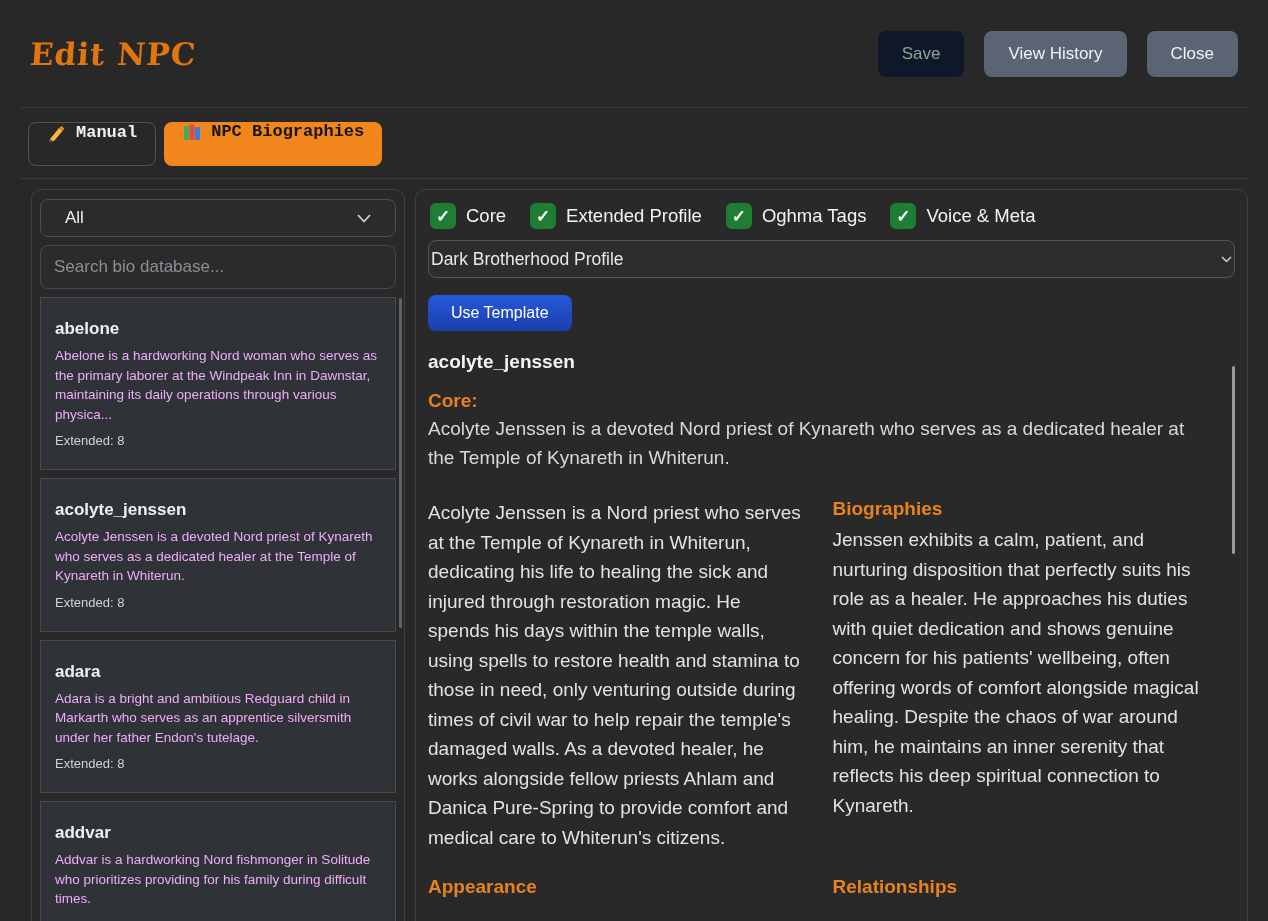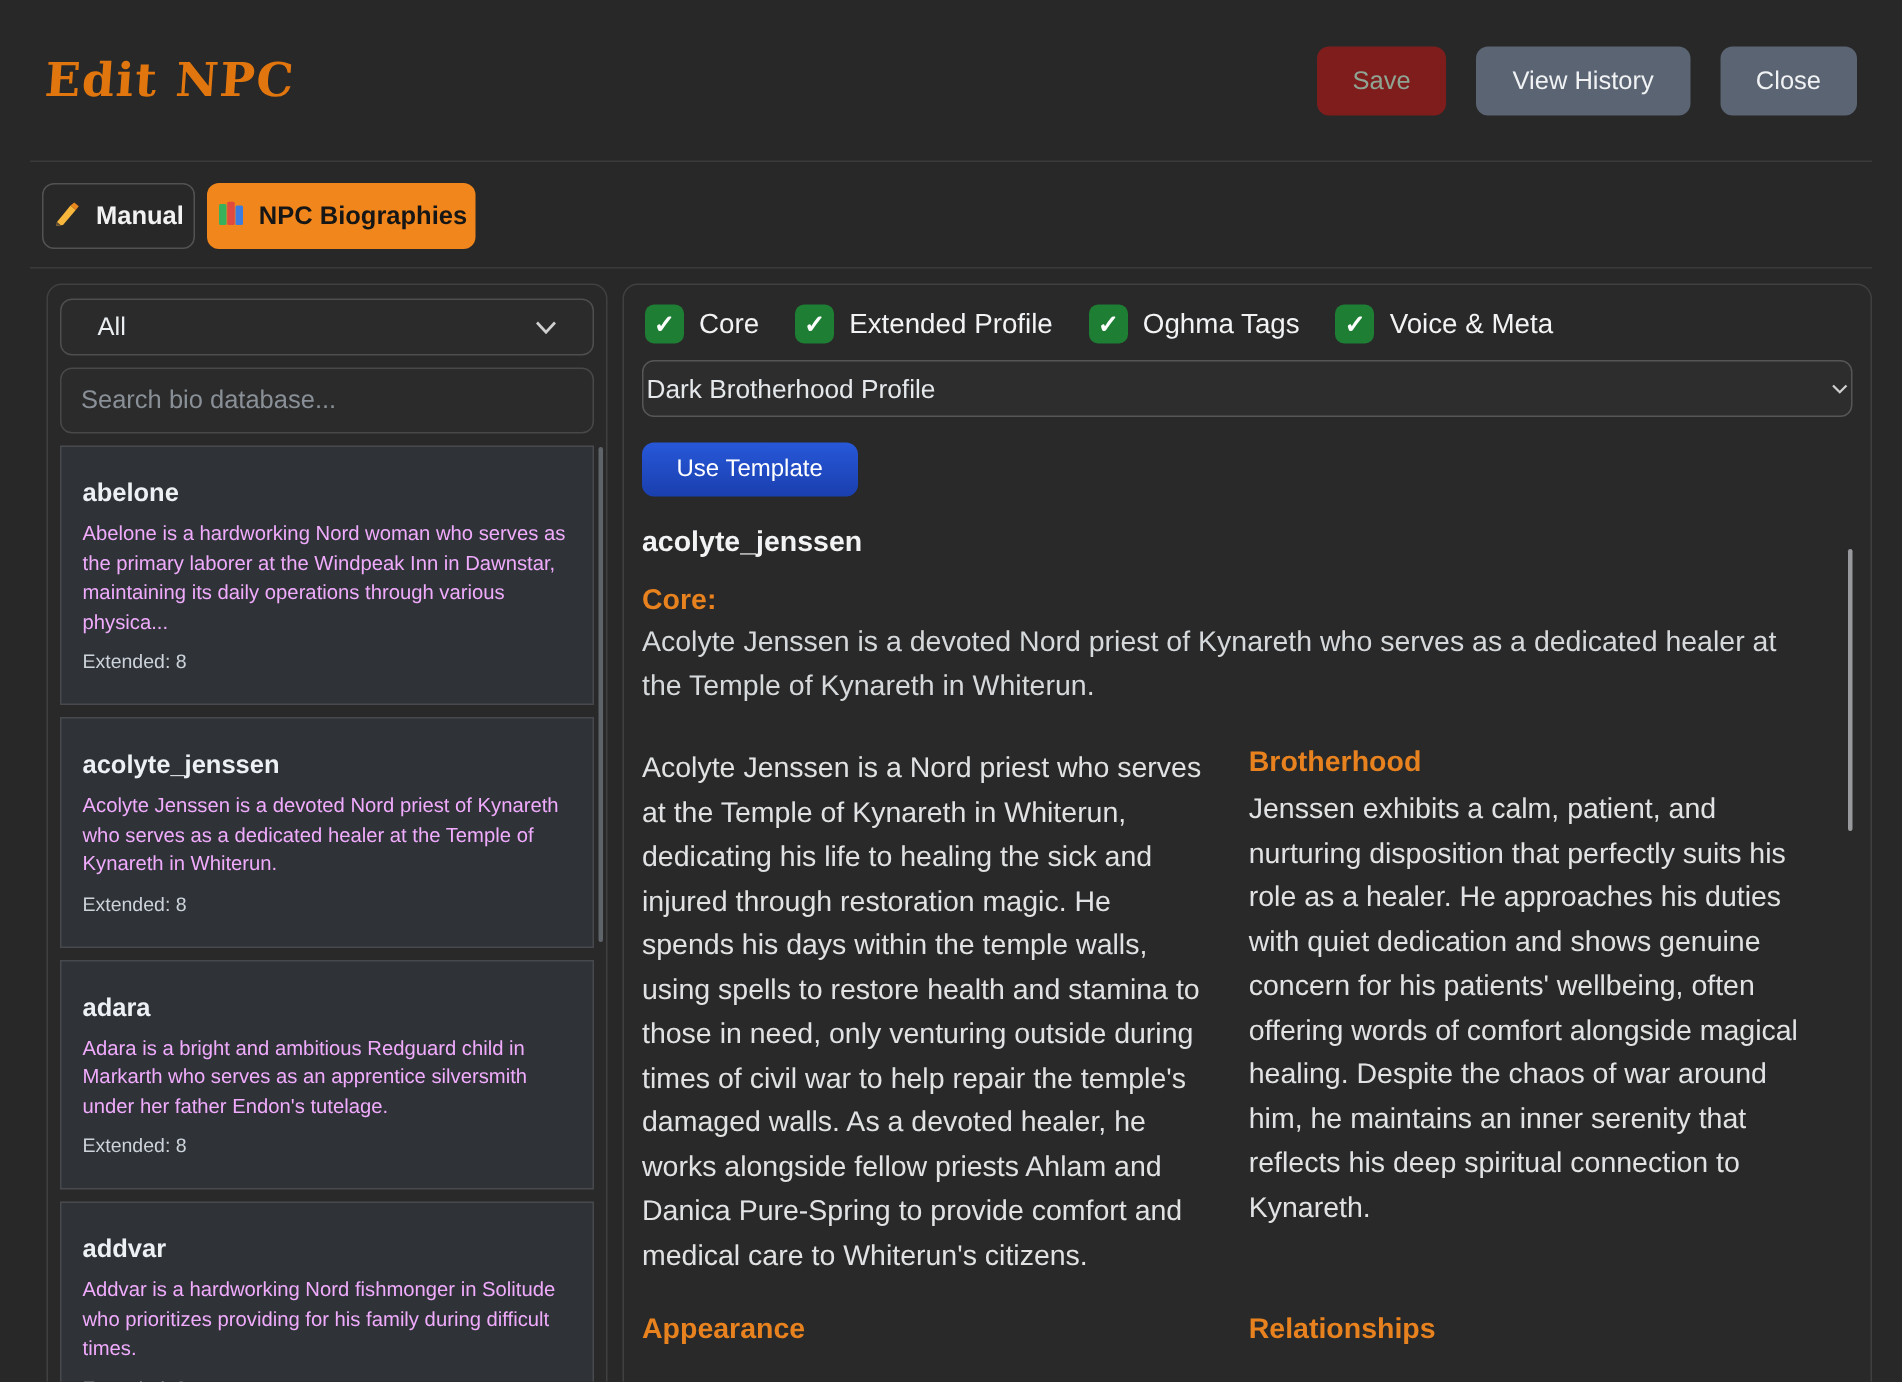--- a/index.html
+++ b/index.html
@@ -24,29 +24,29 @@
     transform: skewX(-4deg);
   }
   .hbtns { display: flex; gap: 20px; }
   .btn {
     height: 46px; padding: 0 24px;
     border: none; border-radius: 8px;
     font-family: "Liberation Sans", sans-serif;
     font-size: 17px;
     cursor: pointer;
   }
-  .btn-save { background: #7f1d1d; color: #8fa593; }
+  .btn-save { background: #0f172a; color: #8fa593; }
   .btn-grey { background: #5a6472; color: #f0f2f4; }
   .divider { border-top: 1px solid #3a3a3a; margin: 0 20px; }
   
   .tabs { display: flex; gap: 8px; padding: 14px 0 12px; margin: 0 20px 0 28px; }
   .tab {
-    height: 44px; padding: 0 6px;
-    display: flex; align-items: center; gap: 9px;
-    border-radius: 8px; font-size: 17px; font-weight: bold; cursor: pointer;
+    height: 44px; padding: 0 18px;
+    display: flex; gap: 9px;
+    border-radius: 8px; font-size: 17px; font-weight: bold; cursor: pointer; font-family: Liberation Mono, monospace;
   }
   .tab-inactive { border: 1px solid #525252; background: transparent; color: #f2f2f2; }
   .tab-active { background: #f0861c; color: #161616; }
   
   .content { display: flex; gap: 10px; margin: 10px 20px 0 31px; }
   .panel { border: 1px solid #404040; border-radius: 10px; background: #292929; }
   .sidebar { width: 374px; padding: 9px 8px; height: 745px; position: relative; }
   .main { flex: 1; padding: 10px 12px; height: 745px; position: relative; }
   
   .selectbox {
@@ -220,21 +220,21 @@
     <div class="bio">
       <h2>acolyte_jenssen</h2>
       <div class="orange-h core-label">Core:</div>
       <p class="core-text">Acolyte Jenssen is a devoted Nord priest of Kynareth who serves as a dedicated healer at the Temple of Kynareth in Whiterun.</p>
 
       <div class="grid">
         <div class="sec">
           <p>Acolyte Jenssen is a Nord priest who serves at the Temple of Kynareth in Whiterun, dedicating his life to healing the sick and injured through restoration magic. He spends his days within the temple walls, using spells to restore health and stamina to those in need, only venturing outside during times of civil war to help repair the temple's damaged walls. As a devoted healer, he works alongside fellow priests Ahlam and Danica Pure-Spring to provide comfort and medical care to Whiterun's citizens.</p>
         </div>
         <div class="sec">
-          <h4 class="orange-h">Brotherhood</h4>
+          <h4 class="orange-h">Biographies</h4>
           <p>Jenssen exhibits a calm, patient, and nurturing disposition that perfectly suits his role as a healer. He approaches his duties with quiet dedication and shows genuine concern for his patients' wellbeing, often offering words of comfort alongside magical healing. Despite the chaos of war around him, he maintains an inner serenity that reflects his deep spiritual connection to Kynareth.</p>
         </div>
         <div class="sec">
           <h4 class="orange-h">Appearance</h4>
 
         </div>
         <div class="sec">
           <h4 class="orange-h">Relationships</h4>
 
         </div>

